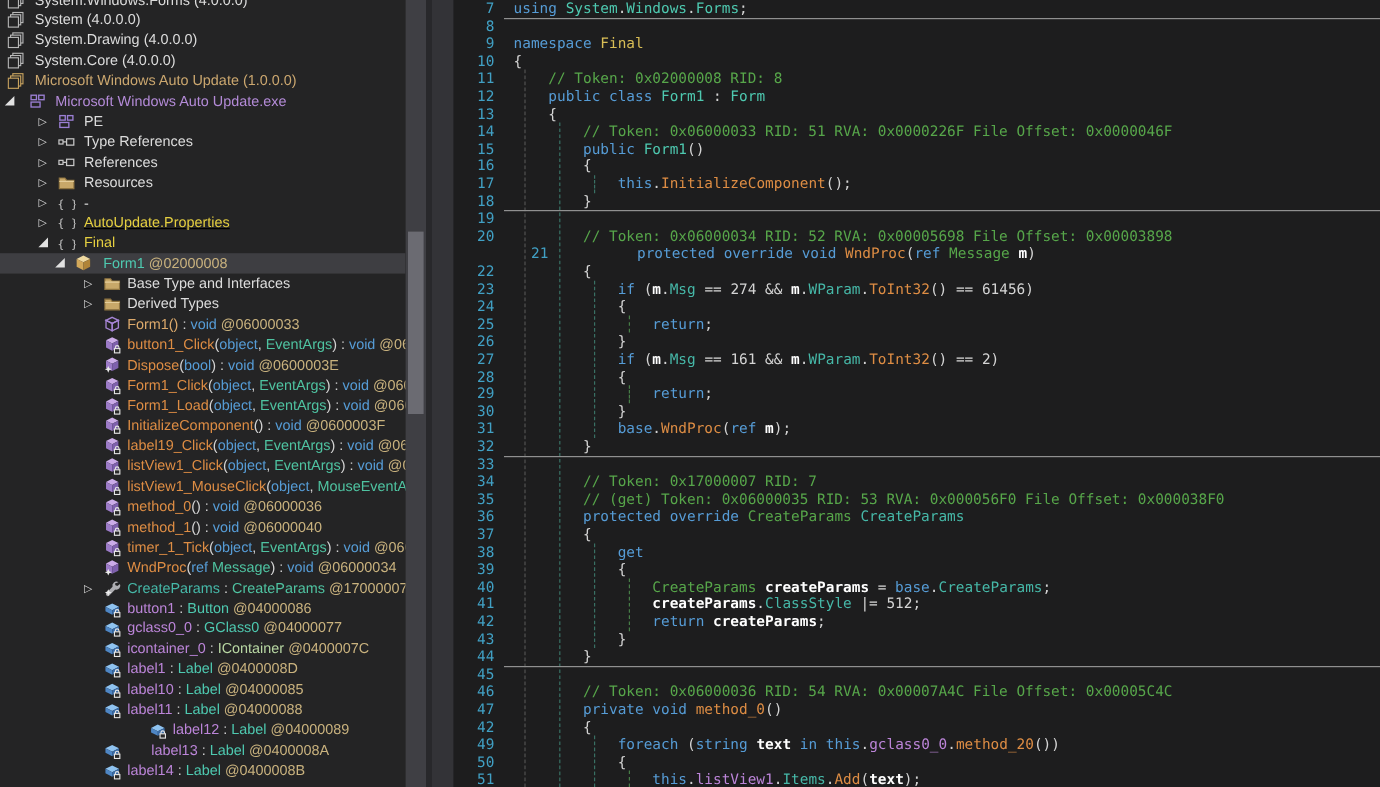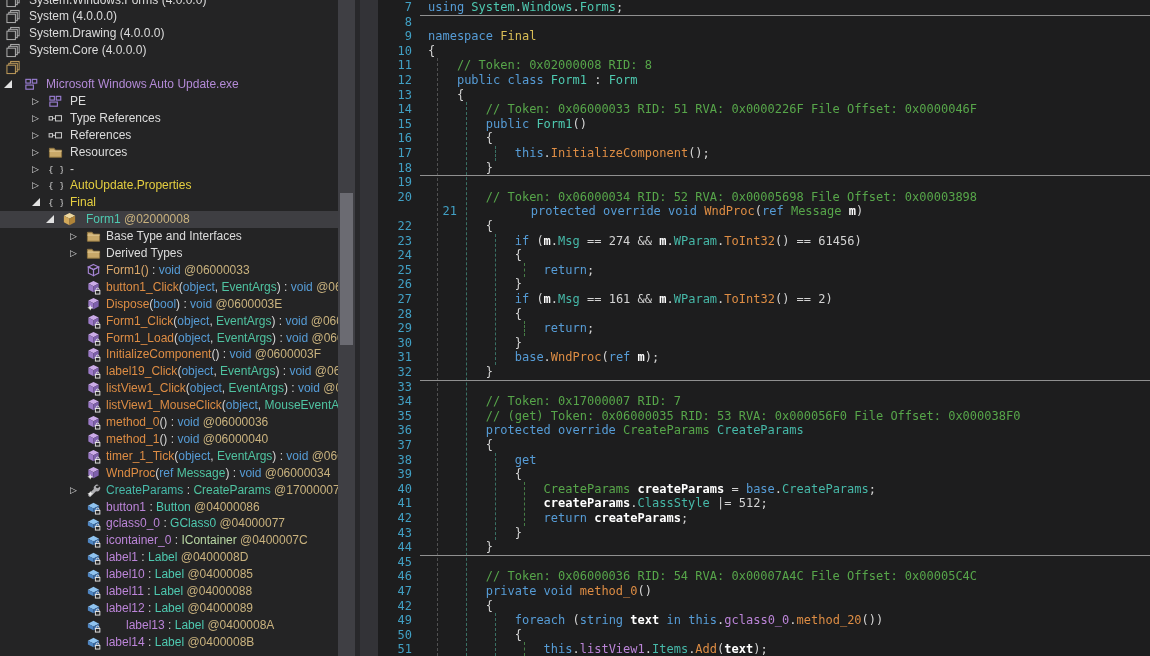--- a/index.html
+++ b/index.html
@@ -52,21 +52,21 @@
         </svg></span><span class="lbl" style="left: 29px;"><span class="s-td">System.Drawing (4.0.0.0)</span></span></div>
     <div class="trow" style="top: 42.25px;"><span class="ticon" style="left: 6px;"><svg width="15" height="15" viewBox="0 0 16 16">
     <rect x="5" y="1.5" width="9" height="9" fill="#242425" stroke="#B8B8B8" stroke-width="1"></rect>
     <rect x="3" y="3.5" width="9" height="9" fill="#242425" stroke="#B8B8B8" stroke-width="1"></rect>
     <rect x="1" y="5.5" width="9" height="9" fill="#242425" stroke="#B8B8B8" stroke-width="1"></rect>
         </svg></span><span class="lbl" style="left: 29px;"><span class="s-td">System.Core (4.0.0.0)</span></span></div>
     <div class="trow" style="top: 59.15px;"><span class="ticon" style="left: 6px;"><svg width="15" height="15" viewBox="0 0 16 16">
     <rect x="5" y="1.5" width="9" height="9" fill="#242425" stroke="#C8A35F" stroke-width="1"></rect>
     <rect x="3" y="3.5" width="9" height="9" fill="#242425" stroke="#C8A35F" stroke-width="1"></rect>
     <rect x="1" y="5.5" width="9" height="9" fill="#242425" stroke="#C8A35F" stroke-width="1"></rect>
-        </svg></span></div>
+        </svg></span><span class="lbl" style="left: 29px;"><span class="s-ta">Microsoft Windows Auto Update (1.0.0.0)</span></span></div>
     <div class="trow" style="top: 76.05px;"><span class="exp exp-open" style="left: 4px;"></span><span class="ticon" style="left: 24px;"><svg width="15" height="15" viewBox="0 0 16 16">
       <rect x="2" y="2.5" width="4.8" height="4" fill="none" stroke="#9B7FD4" stroke-width="1.2"></rect>
       <rect x="8.8" y="2.5" width="4.8" height="4" fill="none" stroke="#9B7FD4" stroke-width="1.2"></rect>
       <rect x="2" y="8.6" width="8" height="4.4" fill="none" stroke="#9B7FD4" stroke-width="1.2"></rect>
         </svg></span><span class="lbl" style="left: 46px;"><span class="s-tm">Microsoft Windows Auto Update.exe</span></span></div>
     <div class="trow" style="top: 92.95px;"><span class="exp exp-closed" style="left: 32px;">▷</span><span class="ticon" style="left: 48px;"><svg width="15" height="15" viewBox="0 0 16 16">
       <rect x="2" y="2.5" width="4.8" height="4" fill="none" stroke="#9B7FD4" stroke-width="1.2"></rect>
       <rect x="8.8" y="2.5" width="4.8" height="4" fill="none" stroke="#9B7FD4" stroke-width="1.2"></rect>
       <rect x="2" y="8.6" width="8" height="4.4" fill="none" stroke="#9B7FD4" stroke-width="1.2"></rect>
         </svg></span><span class="lbl" style="left: 70px;"><span class="s-td">PE</span></span></div>
@@ -82,21 +82,21 @@
         </svg></span><span class="lbl" style="left: 70px;"><span class="s-td">References</span></span></div>
     <div class="trow" style="top: 143.65px;"><span class="exp exp-closed" style="left: 32px;">▷</span><span class="ticon" style="left: 48px;"><svg width="15" height="15" viewBox="0 0 16 16">
       <path d="M1.5 3.5 h5 l1.5 2 h6.5 v7.5 h-13 z" fill="#C8A869" stroke="#8F7440" stroke-width="1"></path>
       <path d="M1.5 6.5 h13" stroke="#E4CD9A" stroke-width="1"></path>
         </svg></span><span class="lbl" style="left: 70px;"><span class="s-td">Resources</span></span></div>
     <div class="trow" style="top: 160.55px;"><span class="exp exp-closed" style="left: 32px;">▷</span><span class="ticon" style="left: 48px;"><svg width="15" height="15" viewBox="0 0 16 16">
       <text x="0" y="12" font-family="DejaVu Sans Mono, monospace" font-size="10" fill="#C8C8C8">{ }</text>
         </svg></span><span class="lbl" style="left: 70px;"><span class="s-td">-</span></span></div>
     <div class="trow" style="top: 177.45px;"><span class="exp exp-closed" style="left: 32px;">▷</span><span class="ticon" style="left: 48px;"><svg width="15" height="15" viewBox="0 0 16 16">
       <text x="0" y="12" font-family="DejaVu Sans Mono, monospace" font-size="10" fill="#C8C8C8">{ }</text>
-        </svg></span><span class="lbl" style="left: 70px;"><span class="s-tn">AutoUpdate.Properties</span></span></div>
+        </svg></span><span class="lbl" style="left: 70px; text-decoration: underline;"><span class="s-tn">AutoUpdate.Properties</span></span></div>
     <div class="trow" style="top: 194.35px;"><span class="exp exp-open" style="left: 32px;"></span><span class="ticon" style="left: 48px;"><svg width="15" height="15" viewBox="0 0 16 16">
       <text x="0" y="12" font-family="DejaVu Sans Mono, monospace" font-size="10" fill="#C8C8C8">{ }</text>
         </svg></span><span class="lbl" style="left: 70px;"><span class="s-tn">Final</span></span></div>
     <div class="trow selected" style="top: 211.25px;"><span class="exp exp-open" style="left: 46px;"></span><span class="ticon" style="left: 62px;"><svg width="15" height="15" viewBox="0 0 16 16">
     <polygon points="8,1 14,4 8,7 2,4" fill="#EFD9A0"></polygon>
     <polygon points="2,4 8,7 8,14 2,11" fill="#D2A85A"></polygon>
     <polygon points="14,4 8,7 8,14 14,11" fill="#B08438"></polygon>
         </svg></span><span class="lbl" style="left: 86px;"><span class="s-ty">Form1</span><span class="s-tk"> @02000008</span></span></div>
     <div class="trow" style="top: 228.15px;"><span class="exp exp-closed" style="left: 70px;">▷</span><span class="ticon" style="left: 86px;"><svg width="15" height="15" viewBox="0 0 16 16">
       <path d="M1.5 3.5 h5 l1.5 2 h6.5 v7.5 h-13 z" fill="#C8A869" stroke="#8F7440" stroke-width="1"></path>
@@ -264,21 +264,21 @@
         </svg></span><span class="lbl" style="left: 106px;"><span class="s-fi">label10</span><span class="s-pu"> : </span><span class="s-ty">Label</span><span class="s-tk"> @04000085</span></span></div>
     <div class="trow" style="top: 583.05px; padding-left: 36px;"><span class="ticon" style="left: 86px;"><svg width="15" height="15" viewBox="0 0 16 16">
           <polygon points="8,3 14,6 8,9 2,6" fill="#8FC3F0"></polygon>
   <polygon points="2,6 8,9 8,13 2,10" fill="#4E86C4"></polygon>
   <polygon points="14,6 8,9 8,13 14,10" fill="#3A6CA8"></polygon>
           <g>
             <path d="M10.8 11.2 v-1 a1.6 1.6 0 0 1 3.2 0 v1" fill="none" stroke="#E6E6E6" stroke-width="1"></path>
   <rect x="10" y="11.2" width="4.8" height="3.8" fill="#2a2a2a" stroke="#E6E6E6" stroke-width="1"></rect>
           </g>
         </svg></span><span class="lbl" style="left: 106px;"><span class="s-fi">label11</span><span class="s-pu"> : </span><span class="s-ty">Label</span><span class="s-tk"> @04000088</span></span></div>
-    <div class="trow" style="top: 599.95px;"><span class="ticon" style="left: 86px;"><svg width="15" height="15" viewBox="0 0 16 16">
+    <div class="trow" style="top: 599.95px; margin-left: 38px;"><span class="ticon" style="left: 86px;"><svg width="15" height="15" viewBox="0 0 16 16">
           <polygon points="8,3 14,6 8,9 2,6" fill="#8FC3F0"></polygon>
   <polygon points="2,6 8,9 8,13 2,10" fill="#4E86C4"></polygon>
   <polygon points="14,6 8,9 8,13 14,10" fill="#3A6CA8"></polygon>
           <g>
             <path d="M10.8 11.2 v-1 a1.6 1.6 0 0 1 3.2 0 v1" fill="none" stroke="#E6E6E6" stroke-width="1"></path>
   <rect x="10" y="11.2" width="4.8" height="3.8" fill="#2a2a2a" stroke="#E6E6E6" stroke-width="1"></rect>
           </g>
         </svg></span><span class="lbl" style="left: 106px;"><span class="s-fi">label12</span><span class="s-pu"> : </span><span class="s-ty">Label</span><span class="s-tk"> @04000089</span></span></div>
     <div class="trow" style="top: 616.85px;"><span class="ticon" style="left: 86px;"><svg width="15" height="15" viewBox="0 0 16 16">
           <polygon points="8,3 14,6 8,9 2,6" fill="#8FC3F0"></polygon>

